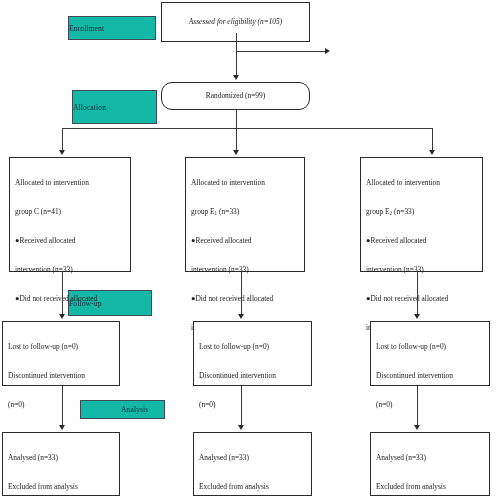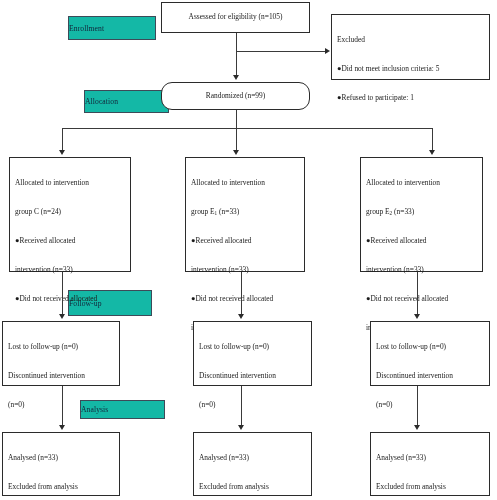--- a/index.html
+++ b/index.html
@@ -82,41 +82,36 @@
 </style>
 </head>
 <body>
 
 <div id="diagram">
 
   <div class="stage" style="left:68px; top:16px; width:88px; height:24px;">
     <span>Enrollment</span>
   </div>
 
-  <div class="stage" style="left:84px; top:90px; width:85px; height:23px;">
+  <div class="stage" style="left:72px; top:90px; width:85px; height:34px;">
     <span>Allocation</span>
   </div>
 
   <div class="stage" style="left:68px; top:290px; width:84px; height:26px;">
     <span>Follow-up</span>
   </div>
 
-  <div class="stage" style="left:80px; top:400px; width:85px; height:19px;">
+  <div class="stage" style="left:80px; top:400px; width:85px; height:19px;padding-left:40px;">
     <span>Analysis</span>
   </div>
 
-  <div class="box center" style="left:161px; top:2px; width:149px; height:31px;">
+  <div class="box center" style="left:161px; top:2px; width:149px; height:40px;font-style:italic;">
     <span>Assessed for eligibility (n=105)</span>
   </div>
 
-  <div class="box" style="left:331px; top:14px; width:159px; height:66px;">
-    <div>Excluded</div>
-    <div>●Did not meet inclusion criteria: 5</div>
-    <div>●Refused to participate: 1</div>
-  </div>
 
   <div class="vline" style="left:236px; top:33px; height:44px;"></div>
   <div class="arrow-down" style="left:232.5px; top:75px;"></div>
 
   <div class="hline" style="left:236px; top:51px; width:89px;"></div>
   <div class="arrow-right" style="left:325px; top:47.5px;"></div>
 
   <div class="box center" style="left:161px; top:82px; width:149px; height:28px;border-radius:11px;">
     <span>Randomized (n=99)</span>
   </div>
@@ -128,21 +123,21 @@
   <div class="arrow-down" style="left:58.5px; top:150px;"></div>
 
   <div class="vline" style="left:236px; top:128px; height:24px;"></div>
   <div class="arrow-down" style="left:232.5px; top:150px;"></div>
 
   <div class="vline" style="left:432px; top:128px; height:24px;"></div>
   <div class="arrow-down" style="left:428.5px; top:150px;"></div>
 
   <div class="box" style="left:9px; top:157px; width:122px; height:115px;">
     <div>Allocated to intervention</div>
-    <div>group C (n=24)</div>
+    <div>group C (n=41)</div>
     <div>●Received allocated</div>
     <div>intervention (n=33)</div>
     <div>●Did not received allocated</div>
     <div>intervention (n=0)</div>
   </div>
 
   <div class="box" style="left:185px; top:157px; width:120px; height:115px;">
     <div>Allocated to intervention</div>
     <div><span>group E</span><sub>1</sub><span> (n=33)</span></div>
     <div>●Received allocated</div>

